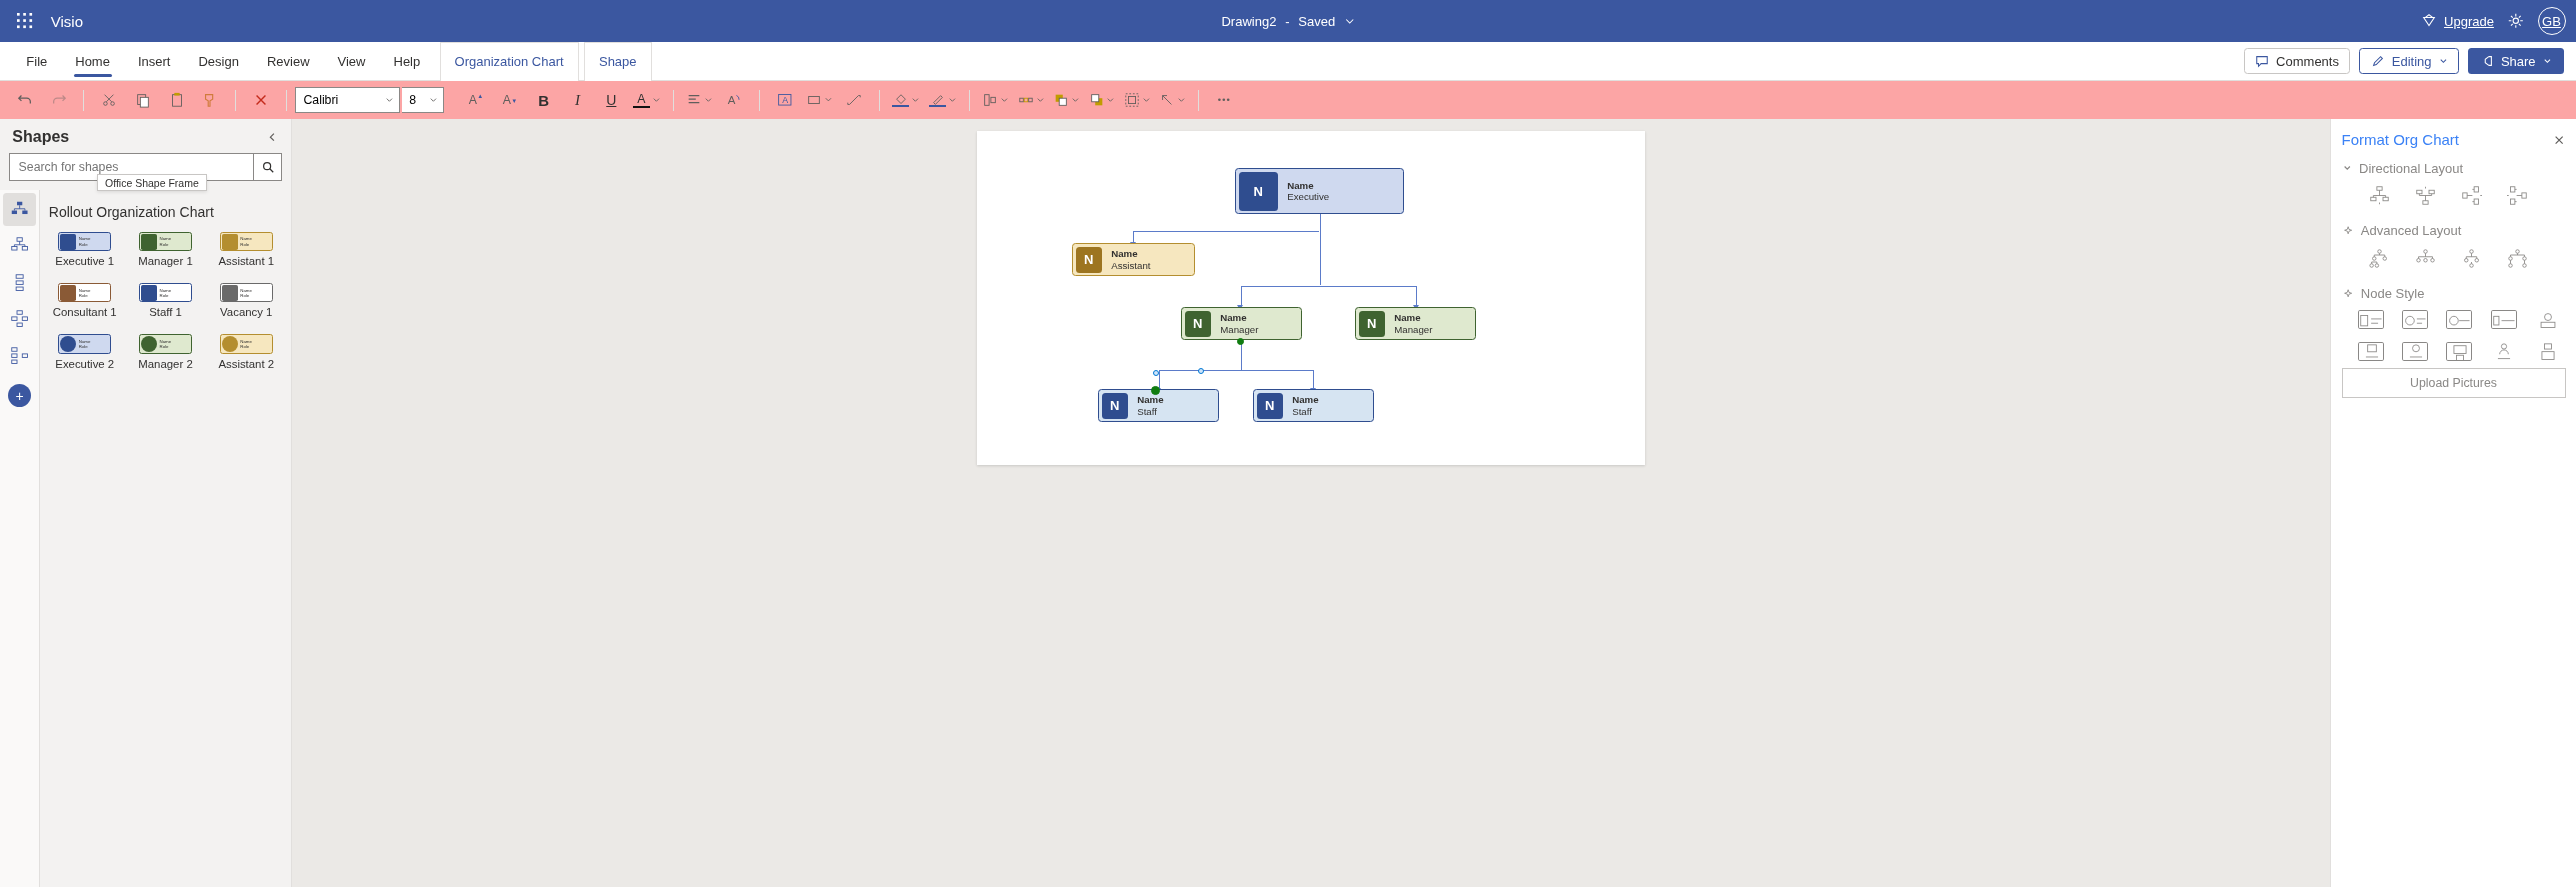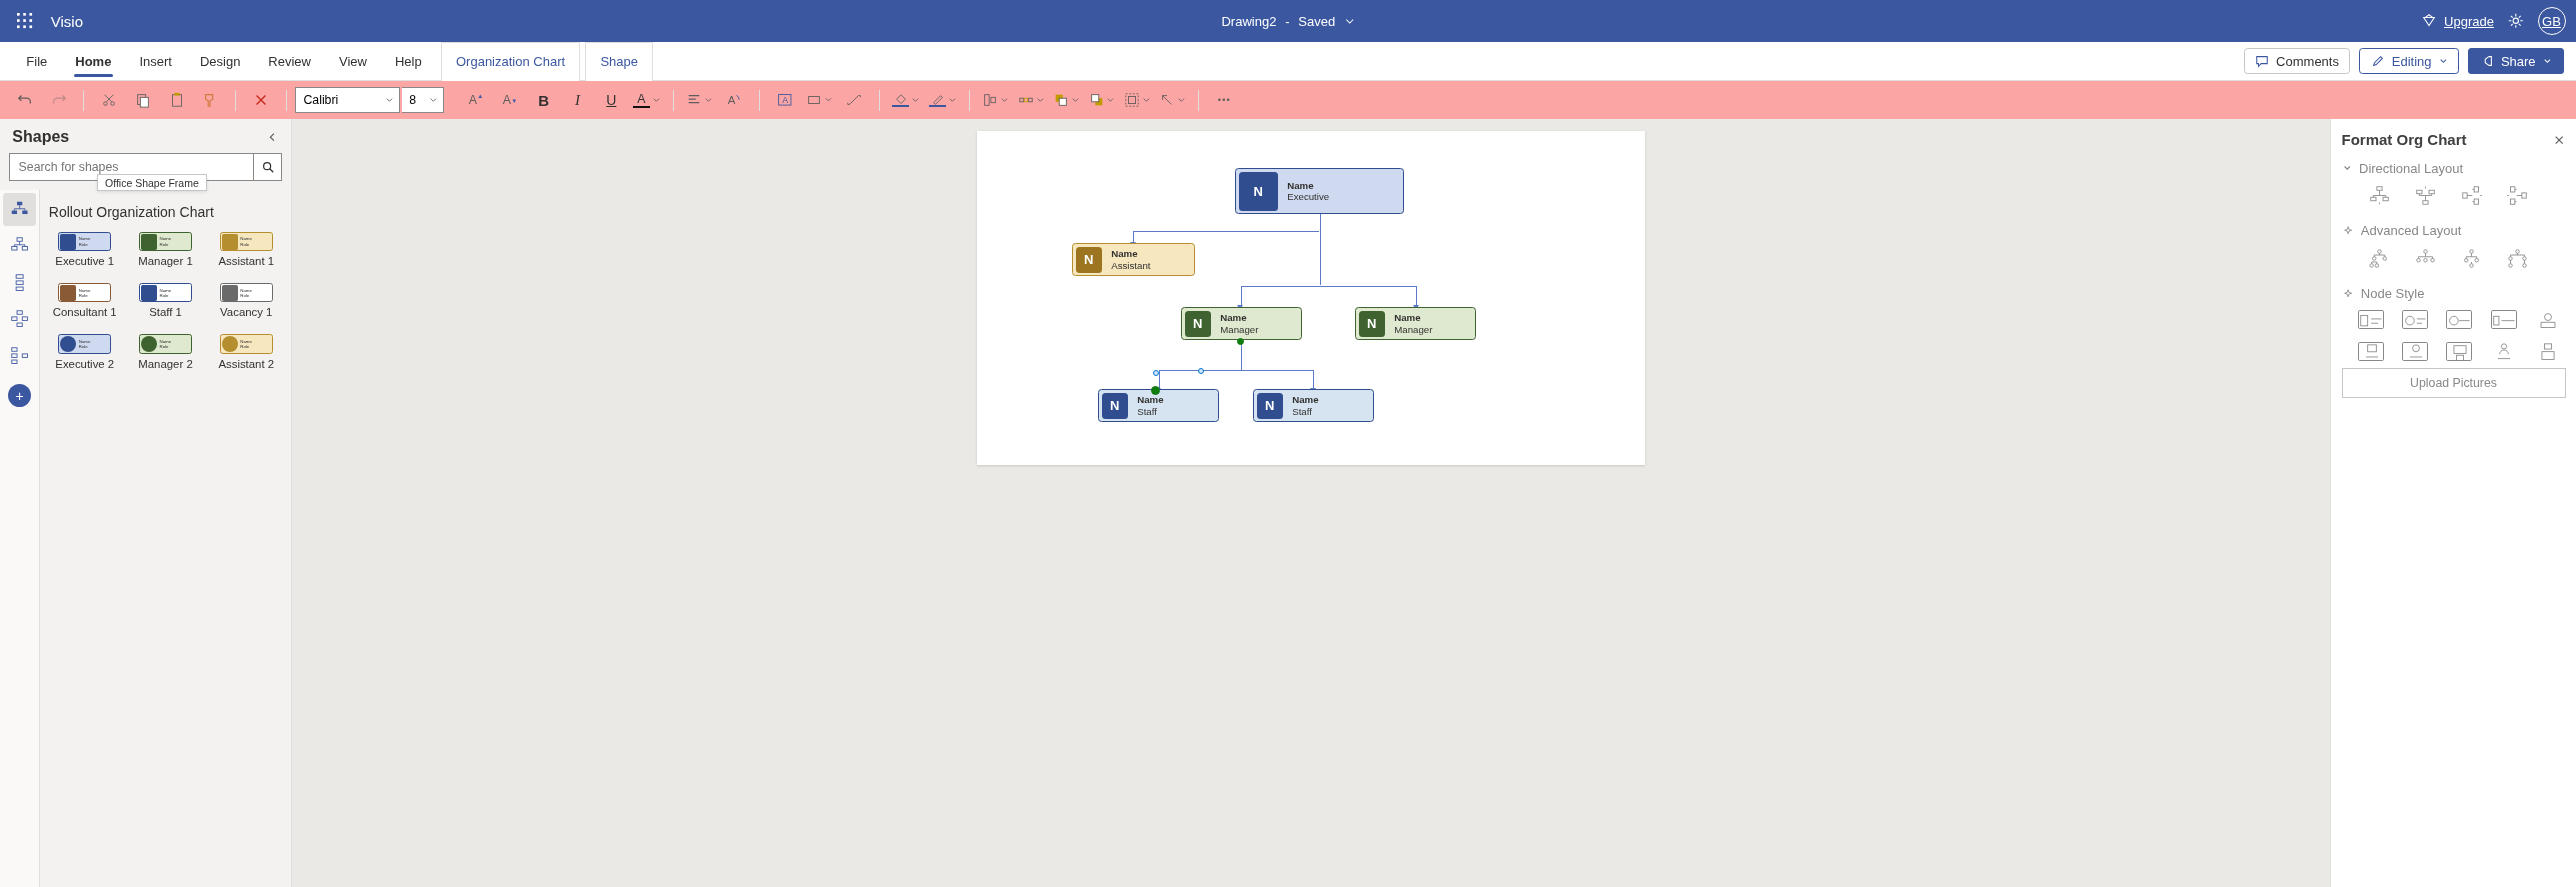--- a/index.html
+++ b/index.html
@@ -11,21 +11,21 @@
 .app-name { font-size: 15px; font-weight: 400; margin-left: 12.3px; }
 .doc-title-wrap { position: absolute; left: 50%; transform: translateX(-50%); display: flex; align-items: center; gap: 8.8px; font-size: 13px; }
 .doc-status { font-weight: 300; }
 .titlebar-right { margin-left: auto; display: flex; align-items: center; gap: 13px; text-decoration: underline; }
 .upgrade { display: flex; align-items: center; gap: 7px; cursor: pointer; font-size: 13px; }
 .avatar { width: 28px; height: 28px; border-radius: 50%; border: 1.3px solid #fff; display: flex; align-items: center; justify-content: center; font-size: 13px; cursor: pointer; }
 
 
 .ribbon-tabs { height: 39px; background: #fff; display: flex; align-items: center; padding: 0 12.3px; border-bottom: 0.9px solid #e1dfdd; }
 .tab { padding: 0 14px; height: 39px; display: flex; align-items: center; font-size: 13px; color: #323130; cursor: pointer; position: relative; }
-.tab.active { font-weight: 700; }
+.tab.active { font-weight: 400; }
 .tab.active::after { content: ""; position: absolute; bottom: 3.5px; left: 12.3px; right: 12.3px; height: 2.6px; background: #3b57a0; border-radius: 1.8px; }
 .tab.contextual { color: #3b57a0; border: 0.9px solid #e1dfdd; border-bottom: none; background: #fff; margin-left: 5.3px; }
 .ribbon-tabs-right { margin-left: auto; display: flex; align-items: center; gap: 8.8px; }
 .btn-outline { border: 0.9px solid #c8c6c4; background: #fff; padding: 4.4px 10.5px; border-radius: 3.5px; display: flex; align-items: center; gap: 7px; font-size: 13px; cursor: pointer; color: #323130; }
 .btn-outline.editing { color: #3b57a0; border-color: #3b57a0; }
 .btn-primary { background: #3b57a0; color: #fff; border: none; padding: 5.3px 12.3px; border-radius: 3.5px; display: flex; align-items: center; gap: 7px; font-size: 13px; cursor: pointer; }
 
 
 .toolbar { height: 39px; background: #fca5a5; display: flex; align-items: center; padding: 0 8.8px; gap: 1.8px; border-bottom: 0.9px solid #e1dfdd; }
 .tool-btn { width: 32px; height: 32px; display: flex; align-items: center; justify-content: center; border-radius: 3.5px; cursor: pointer; color: #605e5c; }
@@ -71,21 +71,21 @@
 .node .info { padding: 3.5px 7px; font-size: 9.7px; line-height: 11.4px; color: #323130; }
 .node .info .nm { font-weight: 600; }
 .conn { position: absolute; background: #5b7bc9; }
 .conn.v { width: 0.9px; }
 .conn.h { height: 0.9px; }
 .arrow-head { position: absolute; width: 0; height: 0; border-left: 3.5px solid transparent; border-right: 3.5px solid transparent; border-top: 5.3px solid #5b7bc9; }
 
 
 .right-panel { width: 246px; background: #fff; border-left: 0.9px solid #e1dfdd; padding: 12.3px 10.5px; overflow-y: auto; }
 .rp-header { display: flex; justify-content: space-between; align-items: center; margin-bottom: 12.3px; }
-.rp-title { font-size: 15px; font-weight: 700; color: #404040; }
+.rp-title { font-size: 15px; font-weight: 400; color: #3b82f6; }
 .rp-section { margin-bottom: 16px; }
 .rp-sec-head { display: flex; align-items: center; gap: 7px; font-size: 13px; color: #8a8886; margin-bottom: 8.8px; cursor: pointer; }
 .rp-grid { display: flex; gap: 23px; padding-left: 26px; flex-wrap: wrap; }
 .rp-opt { width: 23px; height: 23px; display: flex; align-items: center; justify-content: center; color: #8a8886; cursor: pointer; }
 .rp-node-grid { display: grid; grid-template-columns: repeat(5, 1fr); gap: 12.3px 14px; padding-left: 16px; }
 .rp-node-opt { width: 26px; height: 19.3px; border: 1.3px solid #8a8886; border-radius: 1.8px; cursor: pointer; position: relative; }
 .upload-btn { width: 100%; height: 30px; border: 0.9px solid #c8c6c4; background: #fff; color: #8a8886; font-size: 12.3px; cursor: pointer; margin-top: 7px; }
 
 svg { display: block; }
 </style>

